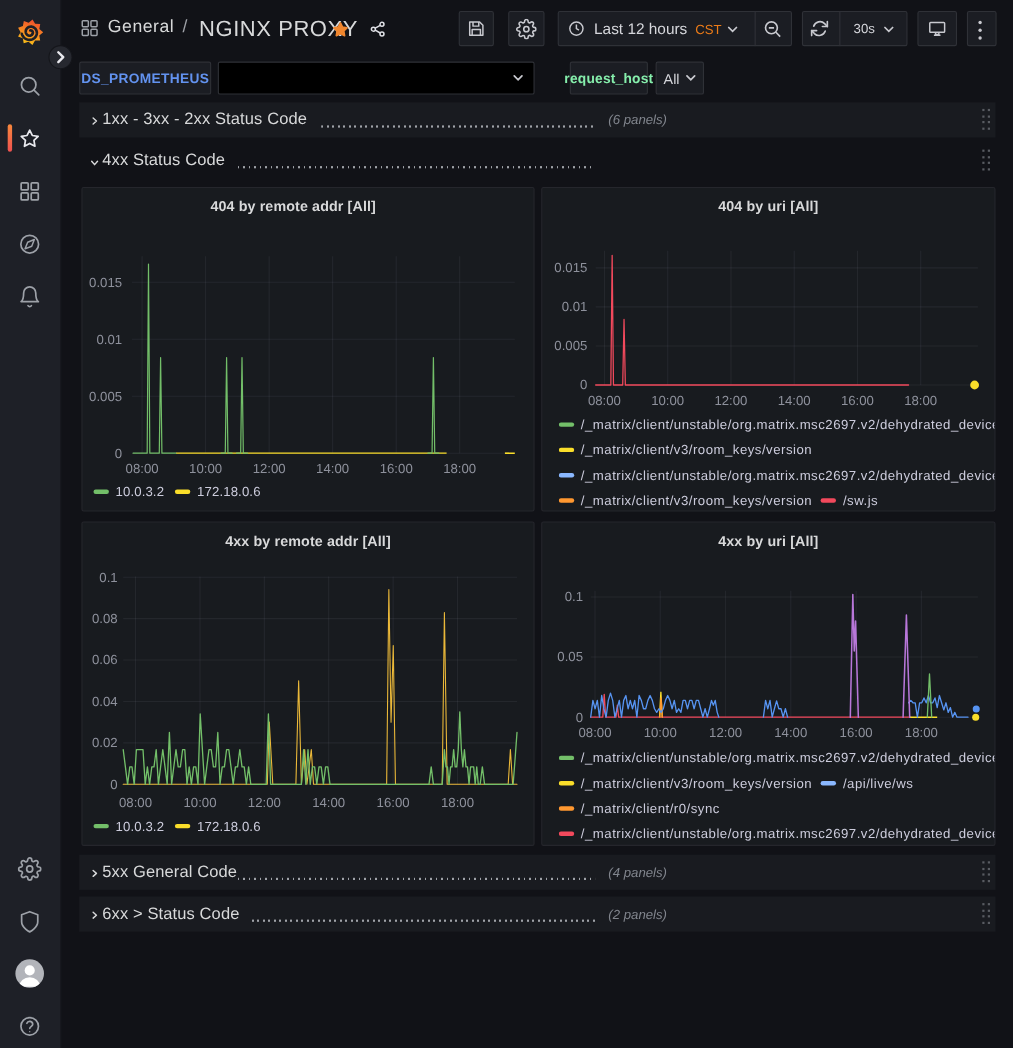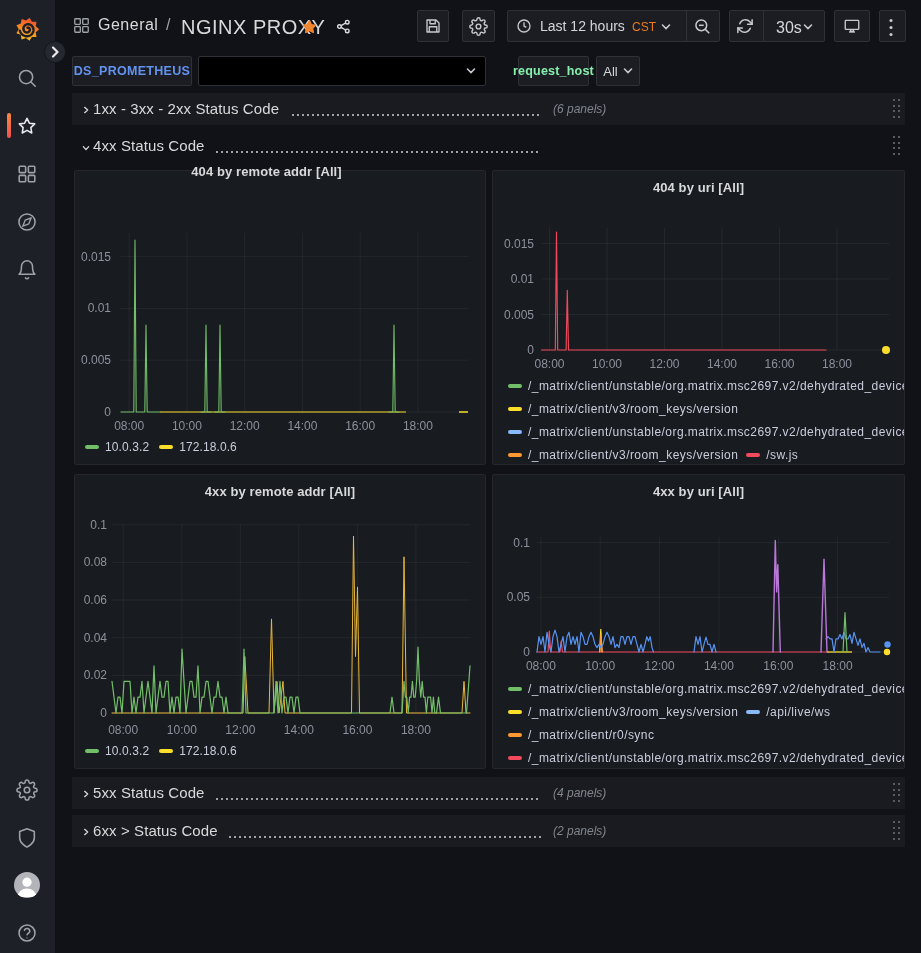--- a/index.html
+++ b/index.html
@@ -129,21 +129,21 @@
     <circle cx="10.5" cy="10.5" r="6.8"></circle>
     <line x1="15.6" y1="15.6" x2="20.5" y2="20.5"></line>
     <line x1="7.5" y1="10.5" x2="13.5" y2="10.5"></line>
   </svg>
 <svg class="ic" style="left:736px;top:17px" width="18" height="18" viewBox="0 0 24 24" fill="none" stroke="#c8c9cf" stroke-width="2" stroke-linecap="round" stroke-linejoin="round">
     <polyline points="21.5 3.5 21.5 9.5 15.5 9.5"></polyline>
     <polyline points="2.5 20.5 2.5 14.5 8.5 14.5"></polyline>
     <path d="M5 9a8 8 0 0 1 13.2-3L21.5 9.5M2.5 14.5 5.8 18A8 8 0 0 0 19 15"></path>
   </svg>
 <div class="abs" style="left:763px;top:10px;width:1px;height:32px;background:#2f3137"></div>
-<div class="abs" style="left:776px;top:19px;font-size:16px;color:#d5d6db">30s</div>
+<div class="abs" style="left:776px;top:19px;font-size:12px;color:#d5d6db">30s</div>
 <svg class="ic" style="left:803px;top:23px" width="10" height="8" viewBox="0 0 10 8" fill="none" stroke="#c8c9cf" stroke-width="1.6" stroke-linecap="round">
     <path d="M1.5 2 L5 5.5 L8.5 2"></path>
   </svg>
 <svg class="ic" style="left:843px;top:17px" width="18" height="18" viewBox="0 0 24 24" fill="none" stroke="#c8c9cf" stroke-width="1.8">
     <rect x="3" y="4.5" width="18" height="12" rx="1"></rect>
     <path d="M10 16.5 v2.5 h4 v-2.5"></path>
     <line x1="8" y1="20" x2="16" y2="20"></line>
   </svg>
 <svg class="ic" style="left:888px;top:18px" width="6" height="19" viewBox="0 0 6 19" fill="#c8c9cf">
     <circle cx="3" cy="2.5" r="1.55"></circle>
@@ -198,21 +198,21 @@
       <i style="left:0px;top:12px"></i>
       <i style="left:5px;top:12px"></i>
       <i style="left:0px;top:17.5px"></i>
       <i style="left:5px;top:17.5px"></i>
     </div>
   </div>
 <div class="rowhdr" style="top:777px;background:#191b20">
     <svg style="position:absolute;left:10px;top:12.5px" width="8" height="8" viewBox="0 0 12 12" fill="none" stroke="#d8d9da" stroke-width="2" stroke-linecap="round" stroke-linejoin="round">
       <path d="M4 2 L8.5 6 L4 10"></path>
     </svg>
-    <div class="rowtitle" style="left:21px">5xx Status Code</div>
+    <div class="rowtitle" style="left:21px">5xx General Code</div>
     <div class="leader" style="left:144px;width:325px"></div>
     <div class="npanels" style="left:481px">(4 panels)</div>
     <div class="handle">
       <i style="left:0px;top:1px"></i>
       <i style="left:5px;top:1px"></i>
       <i style="left:0px;top:6.5px"></i>
       <i style="left:5px;top:6.5px"></i>
       <i style="left:0px;top:12px"></i>
       <i style="left:5px;top:12px"></i>
       <i style="left:0px;top:17.5px"></i>
@@ -234,21 +234,21 @@
       <i style="left:0px;top:12px"></i>
       <i style="left:5px;top:12px"></i>
       <i style="left:0px;top:17.5px"></i>
       <i style="left:5px;top:17.5px"></i>
     </div>
   </div>
 <div class="panel" style="left:74px;top:170px;width:412px;height:295px"></div>
 <div class="panel" style="left:492px;top:170px;width:413px;height:295px"></div>
 <div class="panel" style="left:74px;top:474px;width:412px;height:295px"></div>
 <div class="panel" style="left:492px;top:474px;width:413px;height:295px"></div>
-<div class="ptitle" style="left:74px;top:164px;width:385px">404 by remote addr [All]</div>
+<div class="ptitle" style="left:74px;top:180px;width:385px">404 by remote addr [All]</div>
 <div class="ptitle" style="left:492px;top:180px;width:413px">404 by uri [All]</div>
 <div class="ptitle" style="left:74px;top:484px;width:412px">4xx by remote addr [All]</div>
 <div class="ptitle" style="left:492px;top:484px;width:413px">4xx by uri [All]</div>
 <svg class="chart" style="left:74px;top:170px" width="412" height="295" viewBox="0 0 412 295">
 <line x1="55.2" y1="63" x2="55.2" y2="242" stroke="rgba(204,204,220,0.07)" stroke-width="1"></line>
     <line x1="112.9" y1="63" x2="112.9" y2="242" stroke="rgba(204,204,220,0.07)" stroke-width="1"></line>
     <line x1="170.7" y1="63" x2="170.7" y2="242" stroke="rgba(204,204,220,0.07)" stroke-width="1"></line>
     <line x1="228.4" y1="63" x2="228.4" y2="242" stroke="rgba(204,204,220,0.07)" stroke-width="1"></line>
     <line x1="286.2" y1="63" x2="286.2" y2="242" stroke="rgba(204,204,220,0.07)" stroke-width="1"></line>
     <line x1="343.9" y1="63" x2="343.9" y2="242" stroke="rgba(204,204,220,0.07)" stroke-width="1"></line>

